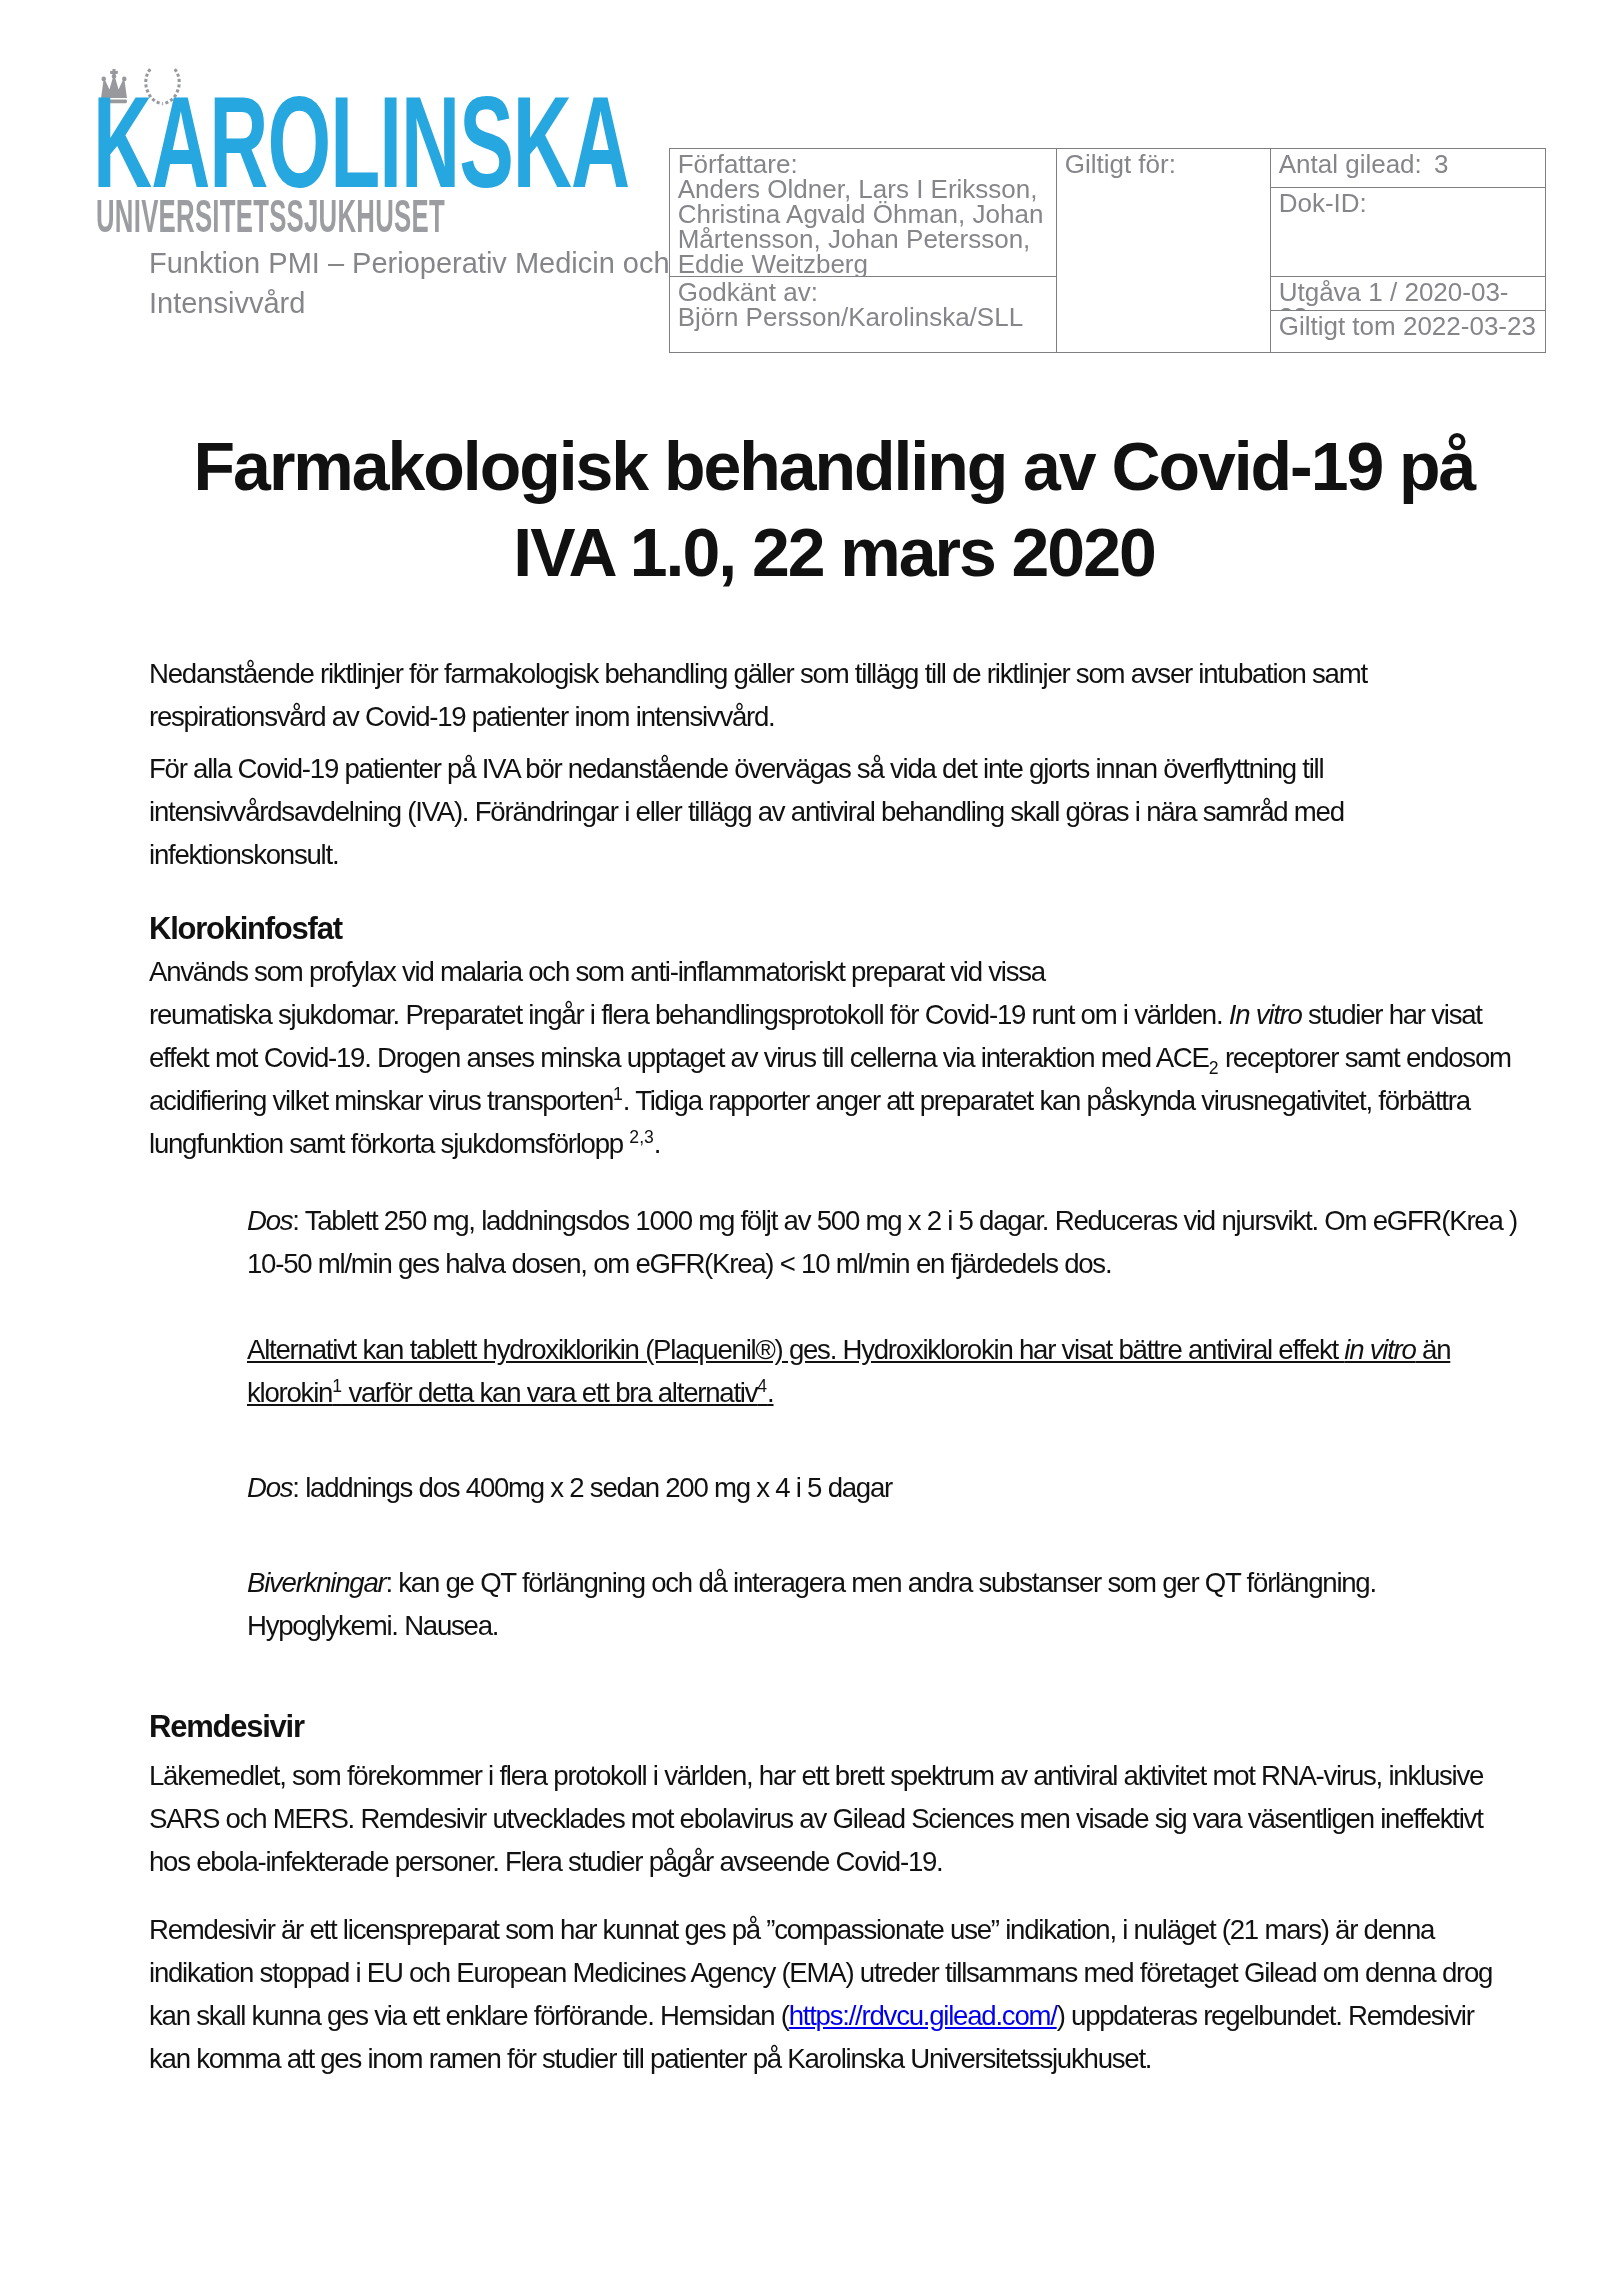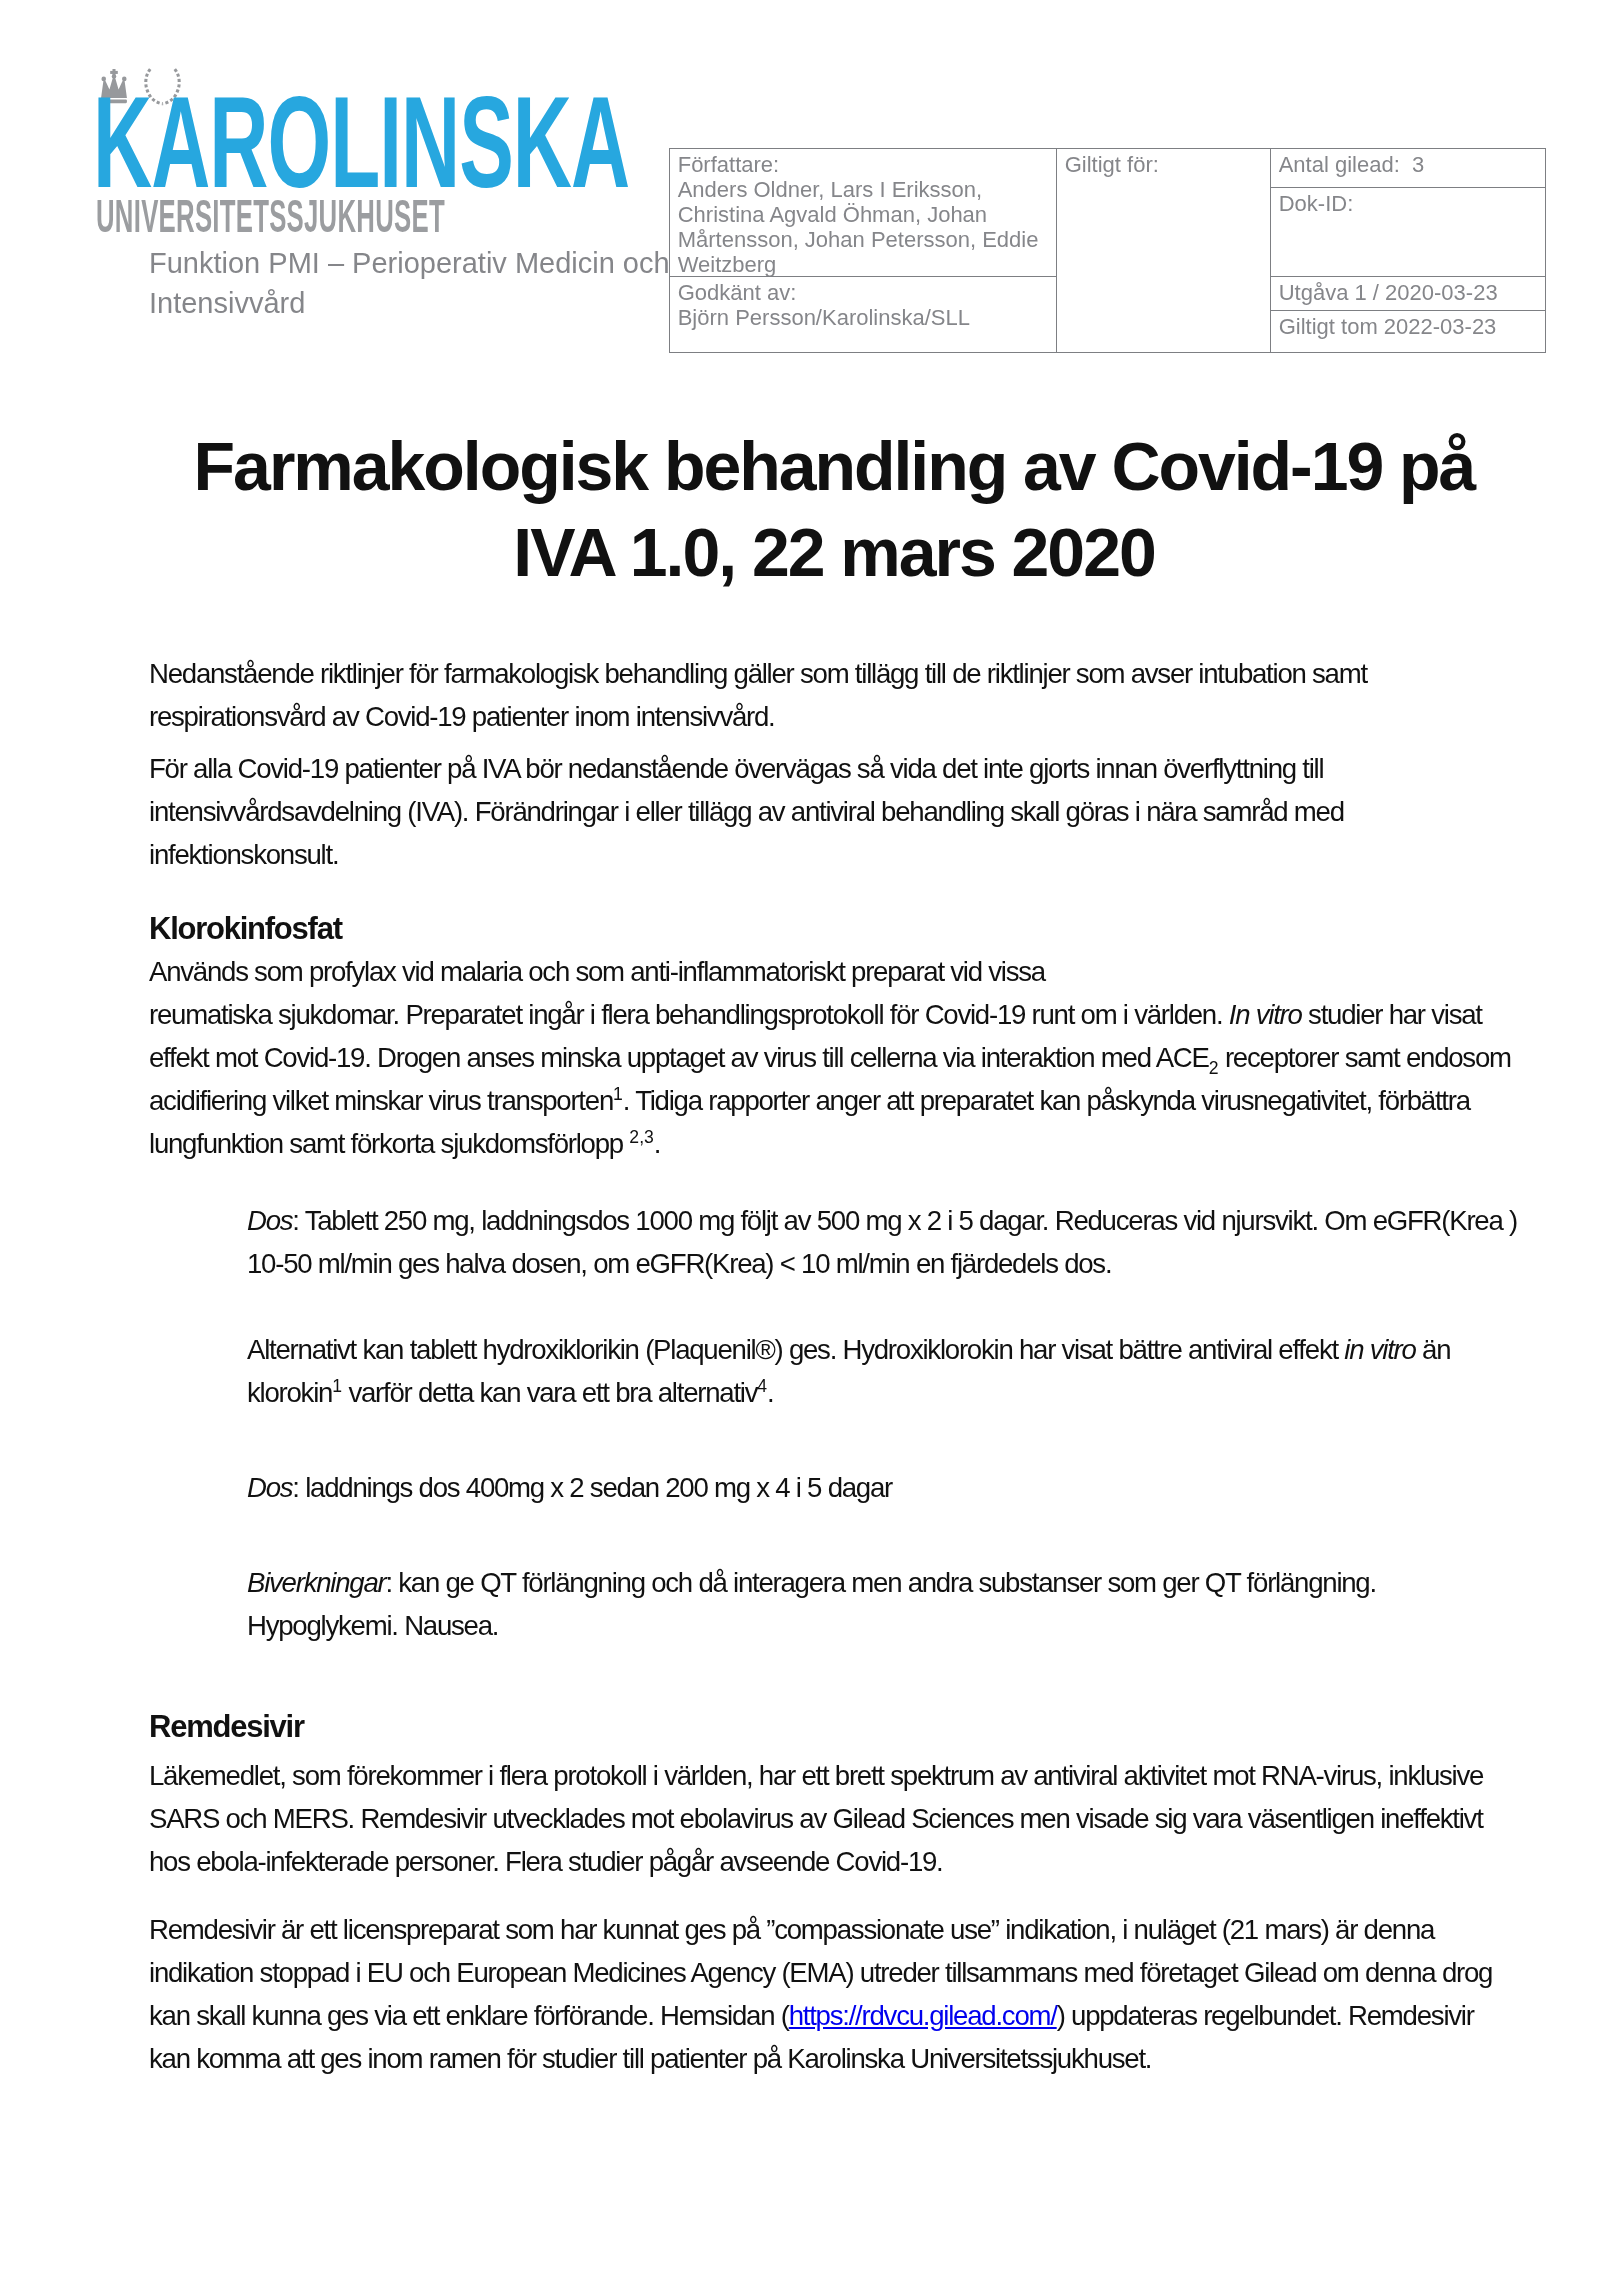--- a/index.html
+++ b/index.html
@@ -36,21 +36,21 @@
     position: absolute; left: 149px; top: 243px; width: 536px;
     font-size: 29px; line-height: 40px; color: #85868a;
   }
 
   
   .info-table {
     position: absolute; left: 669px; top: 148px;
     width: 877px; height: 205px;
     border: 1.5px solid #7d7f83;
     display: flex;
-    font-size: 22px; line-height: 25px; color: #85868a;
+    font-size: 26px; line-height: 25px; color: #85868a;
     box-sizing: border-box;
   }
   .it-col { display: flex; flex-direction: column; box-sizing: border-box; }
   .it-c1 { width: 386px; }
   .it-c2 { width: 214px; border-left: 1.5px solid #7d7f83; }
   .it-c3 { flex: 1; border-left: 1.5px solid #7d7f83; }
   .it-cell { box-sizing: border-box; padding: 3.1px 7.7px 1.5px 7.7px; overflow: hidden; }
   .it-r1 { height: 127px; }
   .it-r2 { flex: 1; border-top: 1.5px solid #7d7f83; }
   .it-s1 { height: 38px; }
@@ -72,21 +72,21 @@
   .content {
     position: absolute; left: 149px; top: 652px; width: 1370px;
     font-size: 27.6px; line-height: 43px; letter-spacing: -0.045em;
   }
   .content p { margin: 0; }
   .p2   { margin-top: 9.2px !important; }
   .h1   { margin-top: 31px !important; font-weight: bold; font-size: 31px; }
   .h2   { margin-top: 58px !important; font-weight: bold; font-size: 31px; }
   .ind  { padding-left: 98px; }
   .dos1 { margin-top: 34px !important; }
-  .alt1 { margin-top: 43px !important; }
+  .alt1 { margin-top: 43px !important; text-decoration: underline; }
   .dos2 { margin-top: 52px !important; }
   .biv  { margin-top: 52px !important; }
   .p4   { margin-top: 6.1px  !important; }
   .p5   { margin-top: 24.5px !important; }
   .content em { font-style: italic; }
   .content sup { font-size: 17.6px; vertical-align: super; line-height: 0; letter-spacing: 0; }
   .content sub { font-size: 17.6px; vertical-align: sub; line-height: 0; letter-spacing: 0; }
   .content a { text-decoration: underline; cursor: pointer; }
 </style>
 </head>

